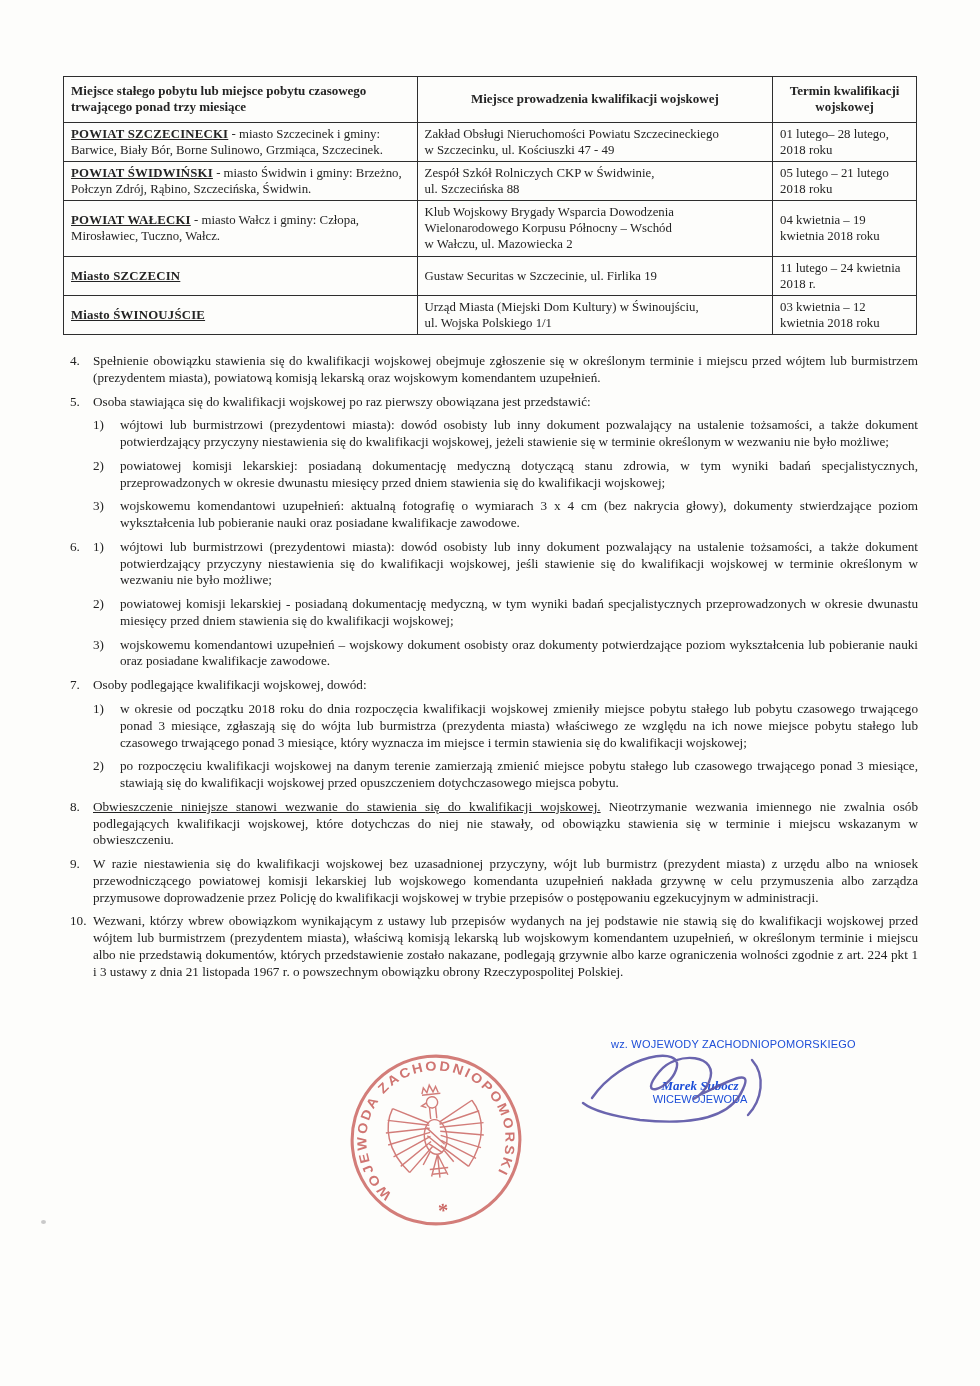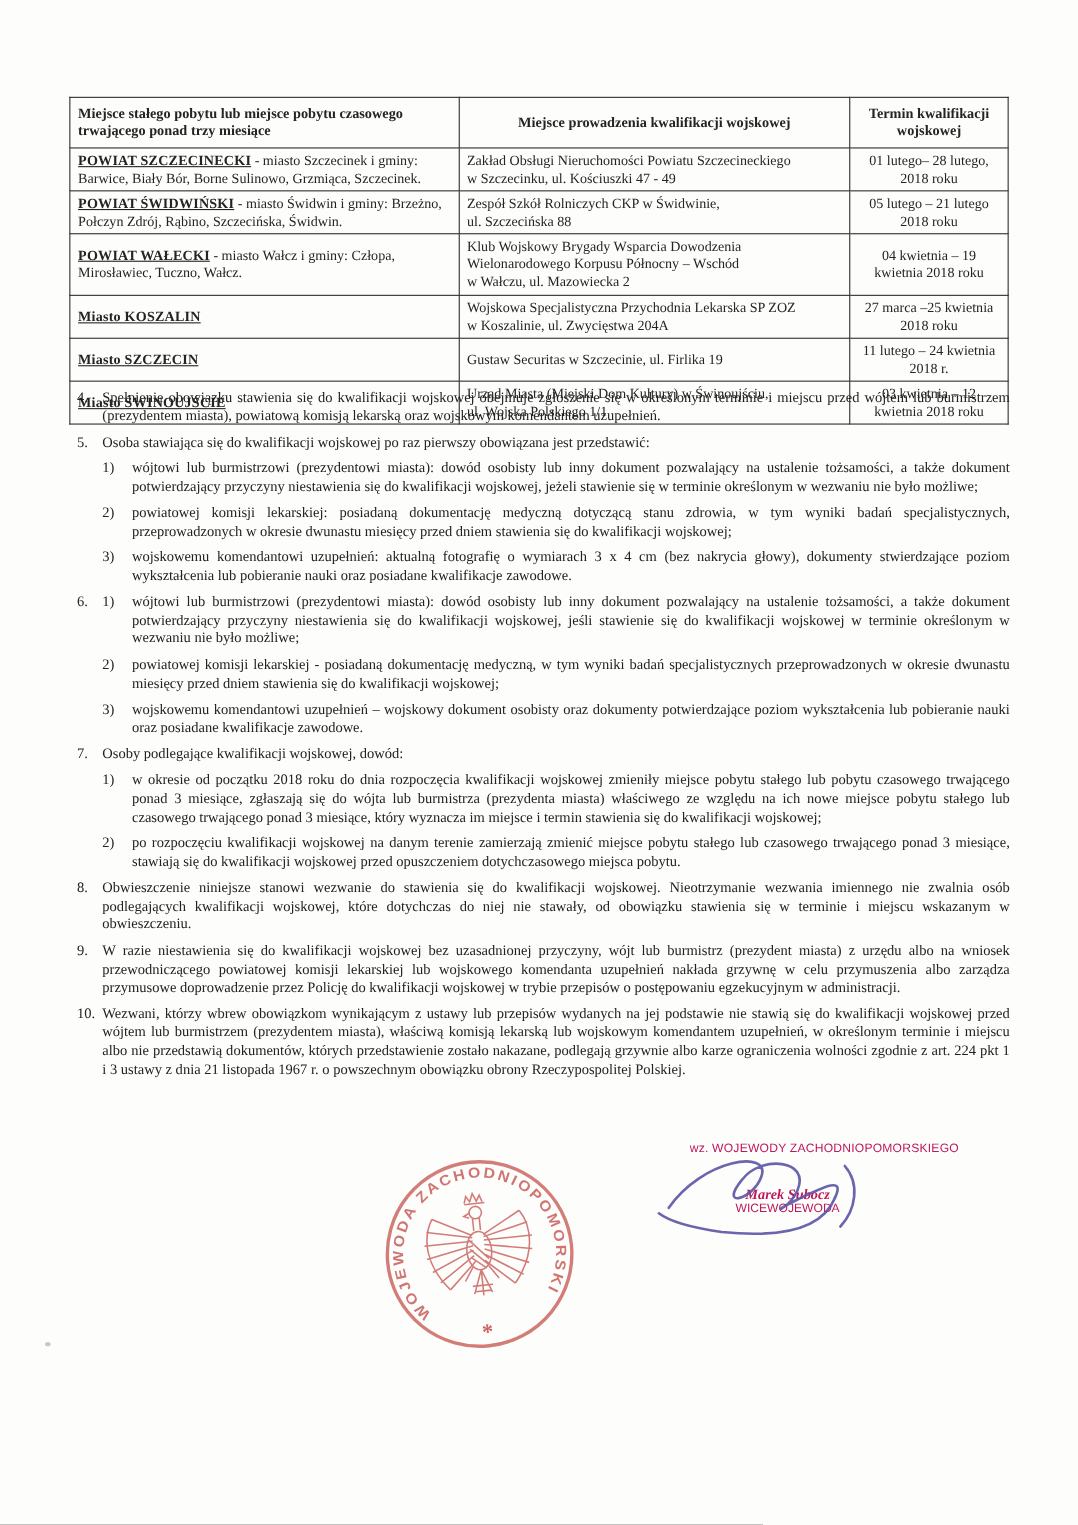--- a/index.html
+++ b/index.html
@@ -4,47 +4,47 @@
 <style>
   html,body{margin:0;padding:0;background:#9a9a9a;}
   .page{
     position:relative;width:980px;height:1386px;margin:0 auto;
     background:#fdfdfb;color:#1e1e1e;
     font-family:"Liberation Serif", serif;
     overflow:hidden;
   }
   
   .schedule{
-    position:absolute;left:63px;top:88px;width:854px;
+    position:absolute;left:63px;top:76px;width:854px;
     border-collapse:collapse;font-size:12.8px;line-height:1.26;
     color:#242424;
   }
   .schedule th,.schedule td{
     border:1.7px solid #2e2e2e;padding:3px 7px;vertical-align:middle;
   }
   .schedule th{font-weight:bold;text-align:center;font-size:13px;padding:6px 7px;}
   .schedule th.left{text-align:left;}
-  .schedule td.term{text-align:center;}
+  .schedule td.term{}
   .schedule b{font-weight:bold;letter-spacing:0.2px;text-decoration:underline;}
   .vline{display:block;}
   
   .content{
     position:absolute;left:70px;top:353px;width:848px;
     font-size:13.2px;line-height:1.27;text-align:justify;color:#222;
   }
   .para{position:relative;padding-left:23px;margin-bottom:7px;}
   .para>.num{position:absolute;left:0;top:0;}
   .sub{position:relative;padding-left:27px;margin-left:23px;margin-bottom:7px;}
   .sub>.num{position:absolute;left:0;top:0;}
-  .ul{}
+  .ul{text-decoration:underline;}
   
   .stamp{position:absolute;left:347px;top:1051px;width:178px;height:178px;
          transform:rotate(-6deg);opacity:0.88;}
   
-  .sig{position:absolute;left:596px;top:1036px;width:260px;height:90px;color:#be185d;}
+  .sig{position:absolute;left:580px;top:1036px;width:260px;height:90px;color:#1d4ed8;}
   .sig-line1{position:absolute;left:31px;top:2px;font-size:11px;white-space:nowrap;
              letter-spacing:0.2px;font-family:"Liberation Sans",sans-serif;}
   .sig-name{position:absolute;left:55px;top:42px;width:130px;text-align:center;
             font-size:13px;font-weight:bold;font-style:italic;}
   .sig-title{position:absolute;left:55px;top:57px;width:130px;text-align:center;
              font-size:11px;font-family:"Liberation Sans",sans-serif;}
   .sig-svg{position:absolute;left:0;top:6px;pointer-events:none;}
   .speck{position:absolute;left:41px;top:1220px;width:5px;height:4px;
          background:#c9c9c9;border-radius:50%;}
 </style>
@@ -82,28 +82,20 @@
       <td class="term">05 lutego – 21 lutego 2018 roku</td>
     </tr>
     <tr>
       <td><b>POWIAT WAŁECKI</b><span> - miasto Wałcz i gminy: Człopa, Mirosławiec, Tuczno, Wałcz.</span></td>
       <td>
             <span class="vline">Klub Wojskowy Brygady Wsparcia Dowodzenia</span>
             <span class="vline">Wielonarodowego Korpusu Północny – Wschód</span>
             <span class="vline">w Wałczu, ul. Mazowiecka 2</span>
           </td>
       <td class="term">04 kwietnia – 19 kwietnia 2018 roku</td>
-    </tr>
-    <tr>
-      <td><b>Miasto KOSZALIN</b><span></span></td>
-      <td>
-            <span class="vline">Wojskowa Specjalistyczna Przychodnia Lekarska SP ZOZ</span>
-            <span class="vline">w Koszalinie, ul. Zwycięstwa 204A</span>
-          </td>
-      <td class="term">27 marca –25 kwietnia 2018 roku</td>
     </tr>
     <tr>
       <td><b>Miasto SZCZECIN</b><span></span></td>
       <td>
             <span class="vline">Gustaw Securitas w Szczecinie, ul. Firlika 19</span>
           </td>
       <td class="term">11 lutego – 24 kwietnia 2018 r.</td>
     </tr>
     <tr>
       <td><b>Miasto ŚWINOUJŚCIE</b><span></span></td>

